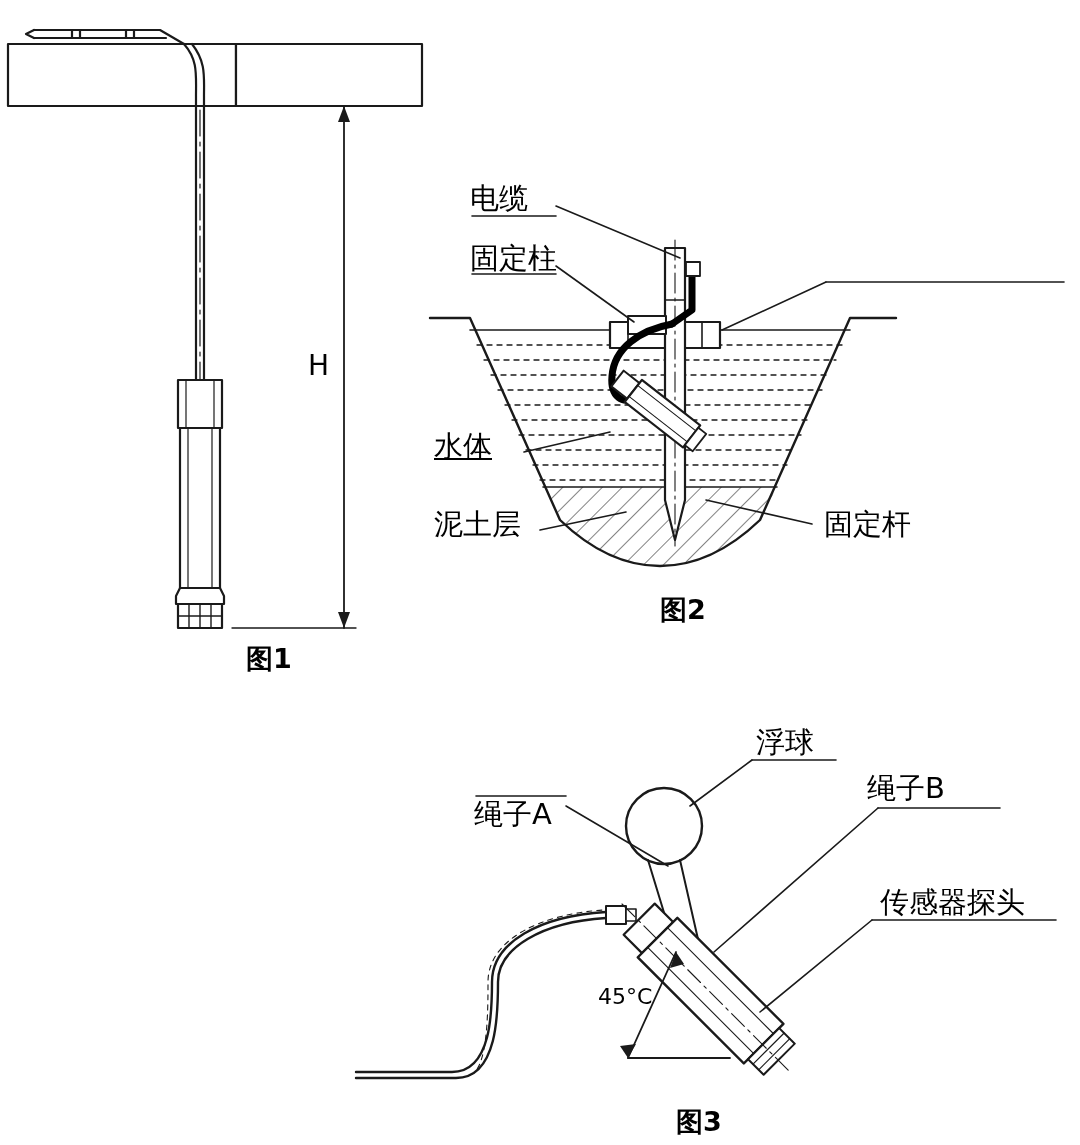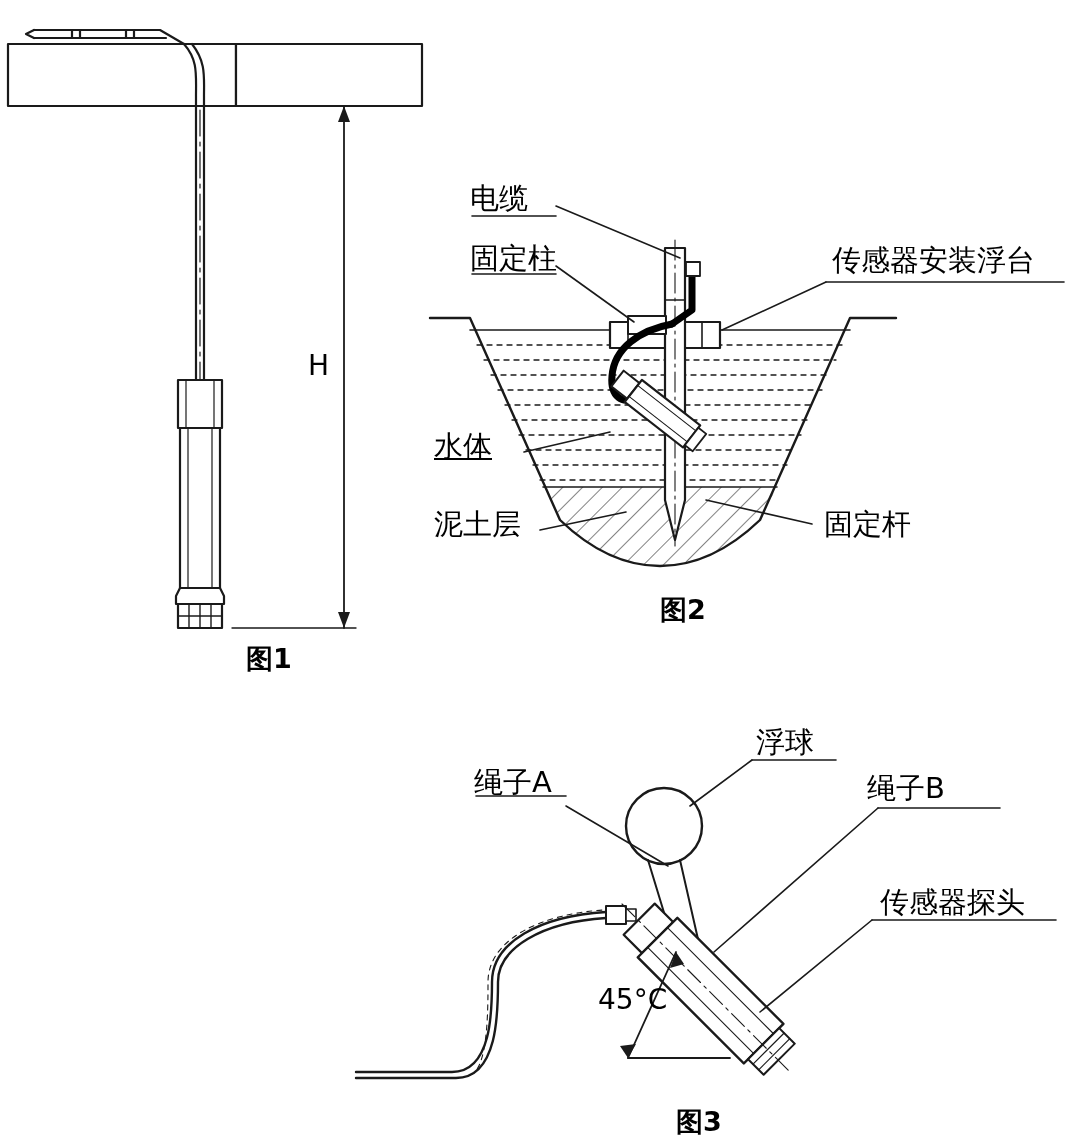--- a/index.html
+++ b/index.html
@@ -38,21 +38,21 @@
     font-size: 27px;
     font-weight: bold;
   }
   .cn-label {
     font-size: 29px;
   }
   .h-label {
     font-size: 28px;
   }
   .angle-label {
-    font-size: 28px;
+    font-size: 22px;
     text-align: right;
   }
 </style>
 </head>
 <body>
 
 <div id="stage">
 
   <svg class="diagram" viewBox="0 0 1080 1145">
     <defs>
@@ -202,26 +202,25 @@
       </g>
 
     </g>
   </svg>
 
   <span class="lbl h-label" style="left:308px; top:352px;">H</span>
   <span class="lbl fig-caption" style="left:246px; top:645px;">图1</span>
 
   <span class="lbl cn-label" style="left:470px; top:184px;">电缆</span>
   <span class="lbl cn-label" style="left:470px; top:244px;text-align:right;">固定柱</span>
-  <span class="lbl cn-label" style="left:832px; top:246px;">传感器安装浮台</span>
   <span class="lbl cn-label" style="left:434px; top:432px;text-decoration:underline;">水体</span>
   <span class="lbl cn-label" style="left:434px; top:510px;">泥土层</span>
   <span class="lbl cn-label" style="left:816px; top:510px;margin-left:8px;">固定杆</span>
   <span class="lbl fig-caption" style="left:660px; top:596px;">图2</span>
 
-  <span class="lbl cn-label" style="left:474px; top:768px;">绳子A</span>
+  <span class="lbl cn-label" style="left:474px; top:800px;">绳子A</span>
   <span class="lbl cn-label" style="left:756px; top:728px;">浮球</span>
   <span class="lbl cn-label" style="left:867px; top:774px;">绳子B</span>
   <span class="lbl cn-label" style="left:880px; top:888px;">传感器探头</span>
   <span class="lbl angle-label" style="left:598px; top:986px;">45°C</span>
   <span class="lbl fig-caption" style="left:676px; top:1108px;">图3</span>
 
 </div>
 
 </body></html>

